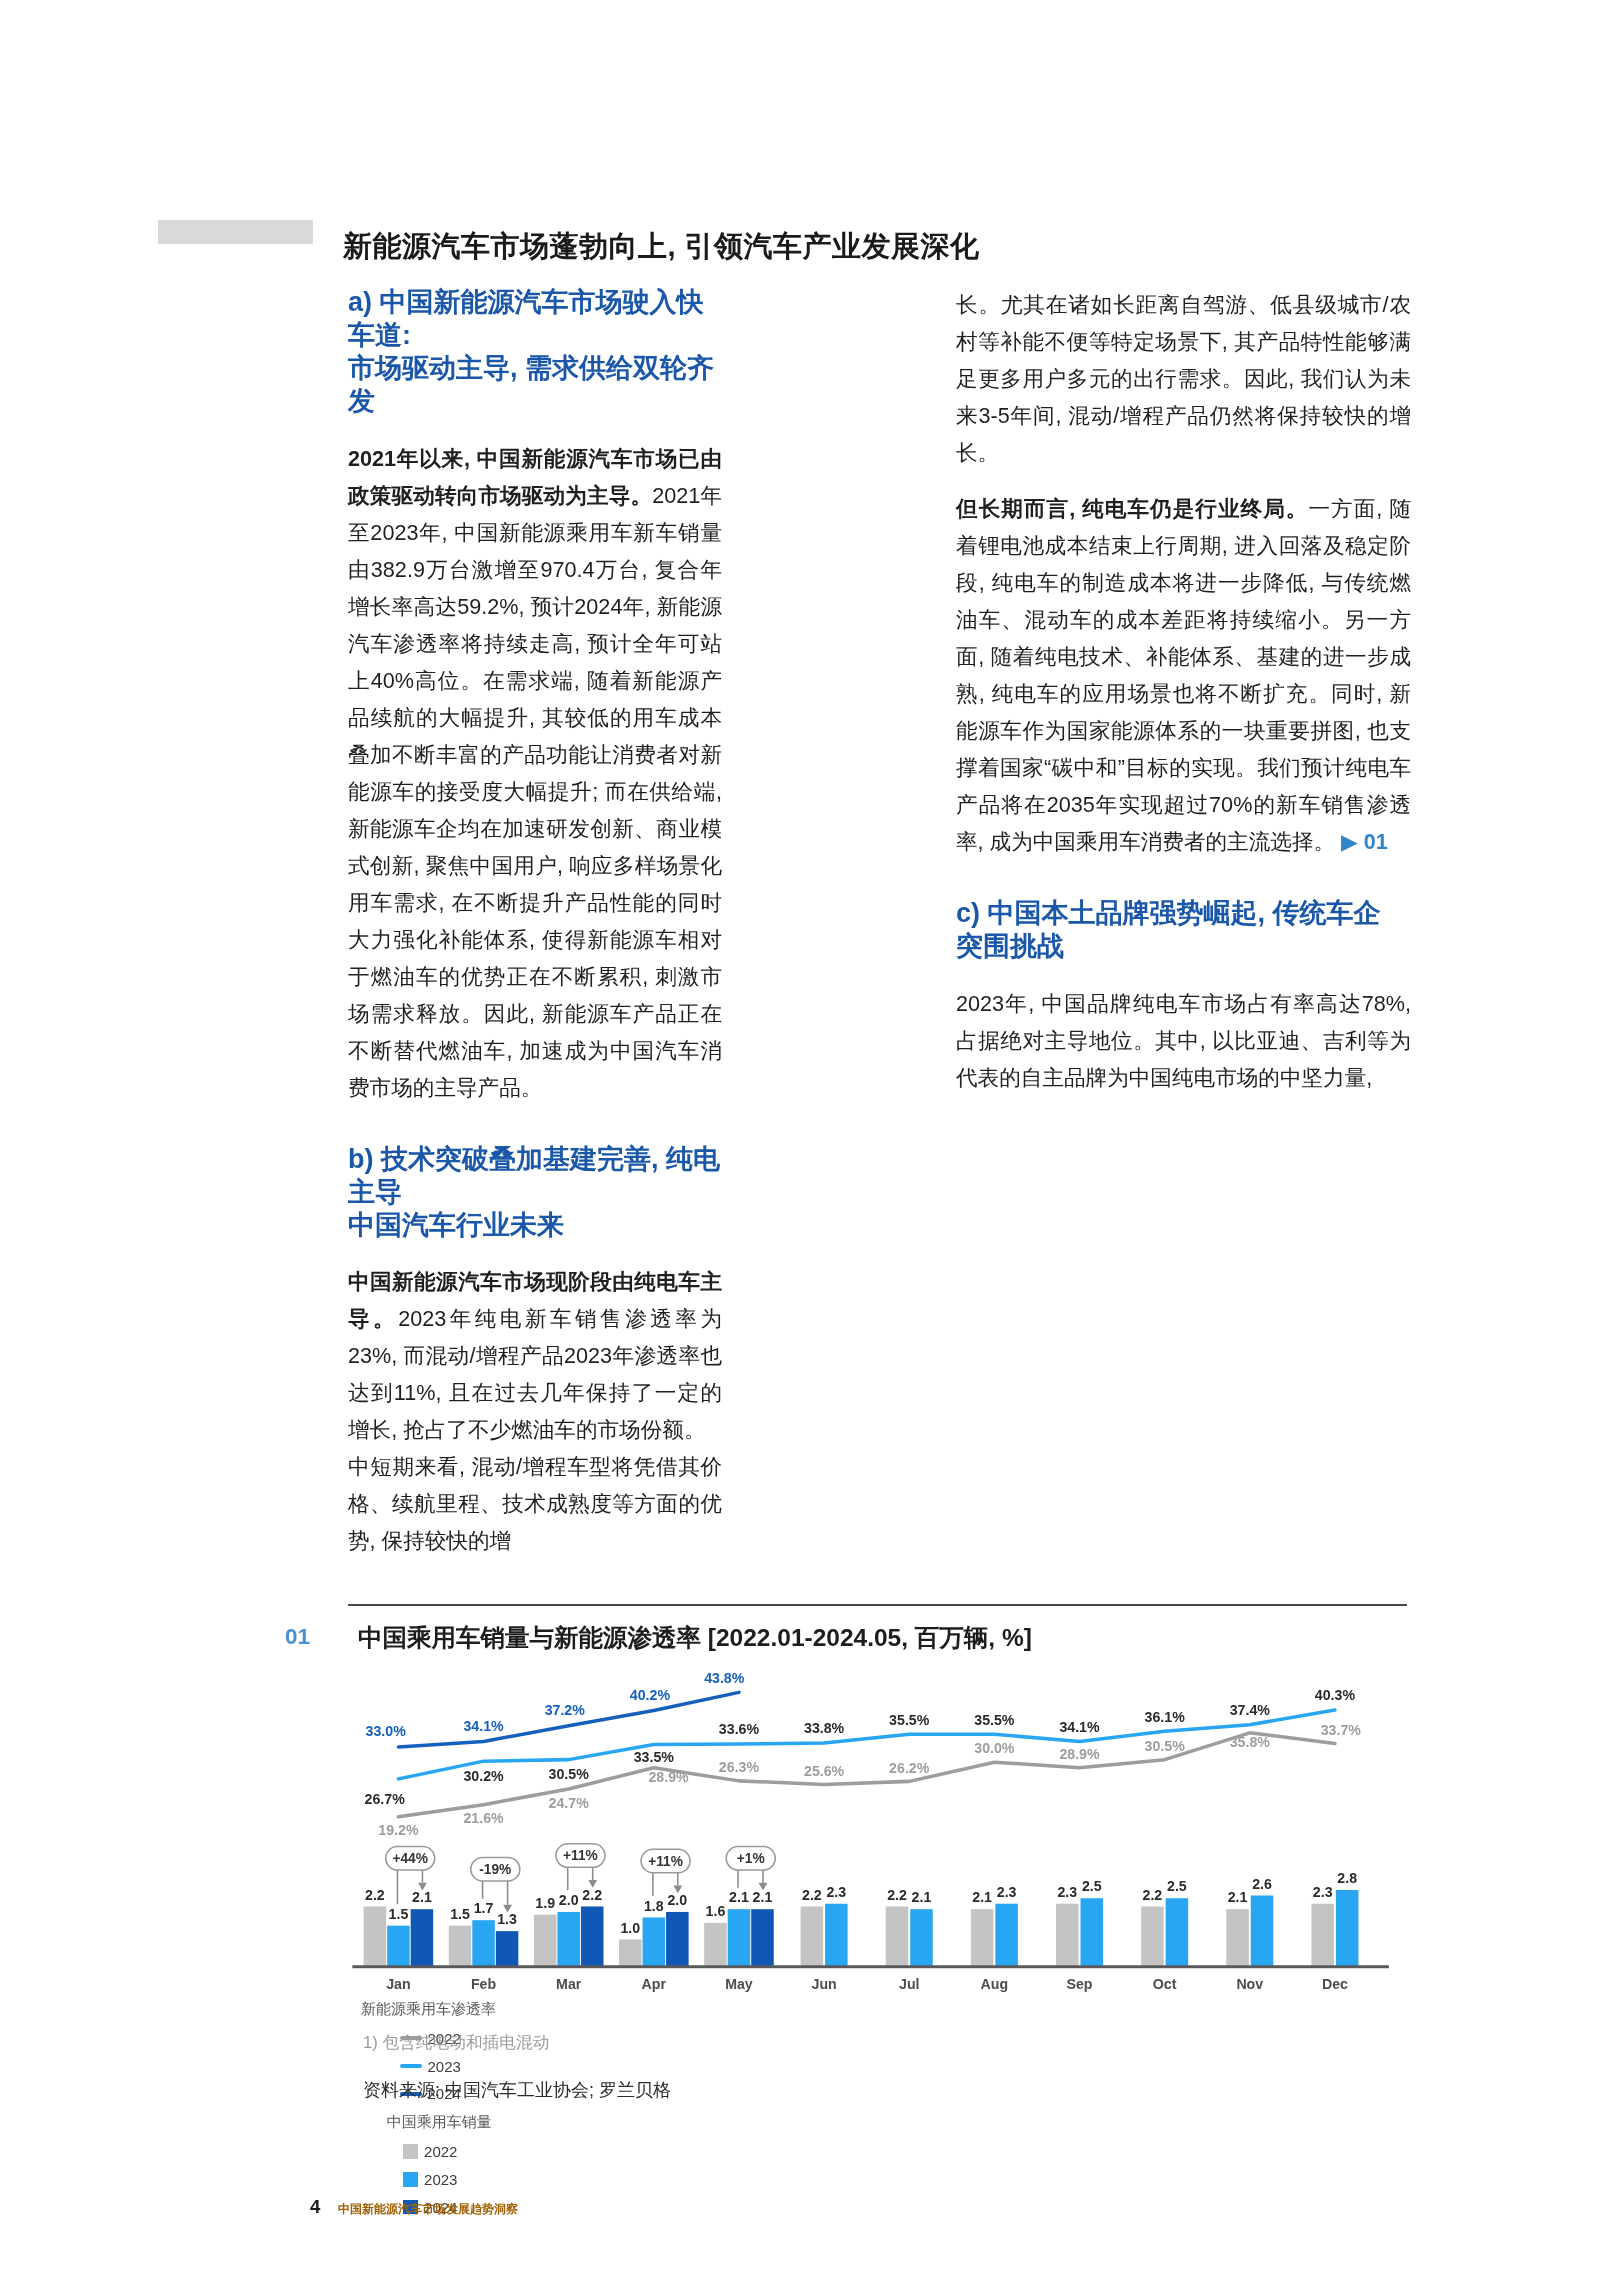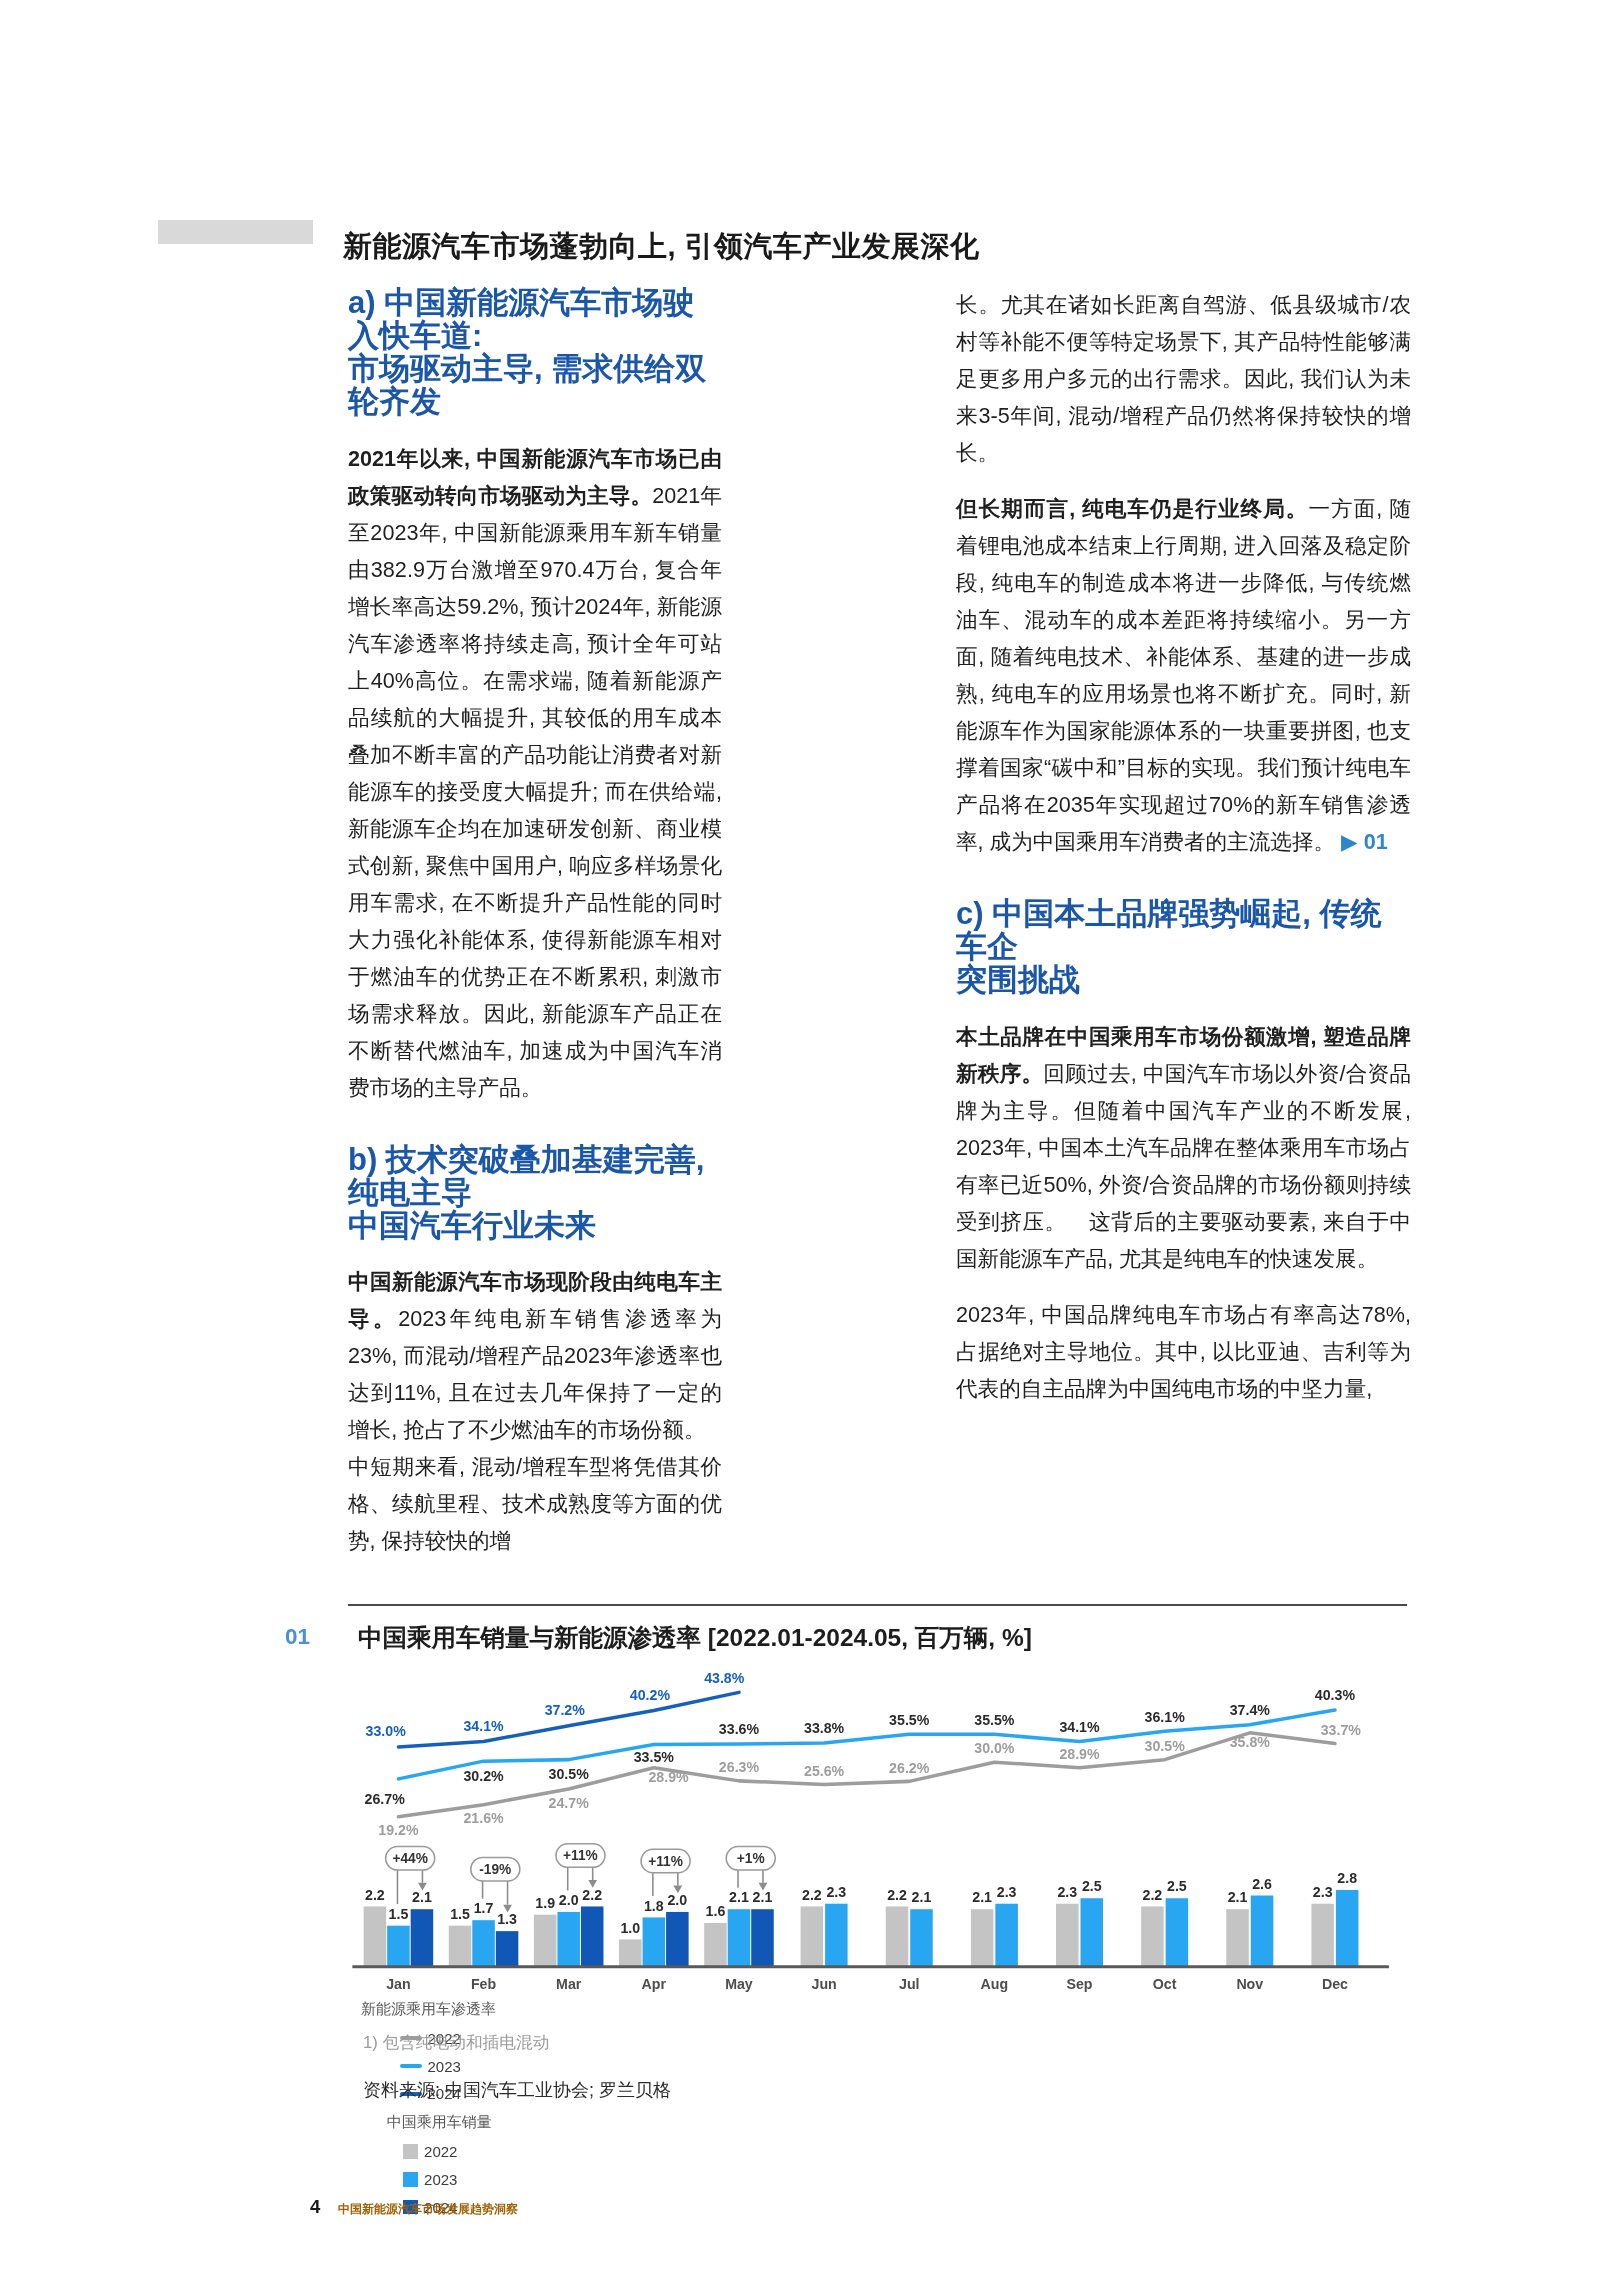--- a/index.html
+++ b/index.html
@@ -10,21 +10,21 @@
     font-family:"Liberation Sans","DejaVu Sans",sans-serif;
     color:#1f1f1f;
     overflow:hidden;
   }
   .deco-bar{position:absolute;left:158px;top:220px;width:155px;height:23.5px;background:#d9d9d9;}
   .page-title{position:absolute;left:343px;top:208px;font-size:29px;font-weight:700;color:#1a1a1a;letter-spacing:0.5px;}
   .col{position:absolute;top:286px;}
   .col-left{left:348px;width:374px;}
   .col-right{left:956px;width:455px;}
   .sec-heading{
-    font-size:31px;font-weight:700;color:#1b57a8;
+    font-size:27px;font-weight:700;color:#1b57a8;
     line-height:33px;white-space:pre-line;margin:0 0 21.6px 0;
   }
   .sec-heading.spaced{margin-top:37px;}
   .body-p{font-size:21.6px;line-height:37px;text-align:justify;margin:0;}
   .body-p + .body-p{margin-top:19px;}
   .body-p.flush{margin-top:0;}
   .lead{font-weight:700;}
   .xref{color:#2e86c9;font-weight:700;}
   .fig-rule{position:absolute;left:348px;top:1604px;width:1059px;height:2px;background:#4a4a4a;}
   .fig-index{position:absolute;left:285px;top:1624px;font-size:22.5px;font-weight:700;color:#4a90d2;}
@@ -61,21 +61,20 @@
     <p class="body-p"><span class="lead">中国新能源汽车市场现阶段由纯电车主导。</span><span>2023年纯电新车销售渗透率为23%, 而混动/增程产品2023年渗透率也达到11%, 且在过去几年保持了一定的增长, 抢占了不少燃油车的市场份额。</span></p>
     <p class="body-p flush">中短期来看, 混动/增程车型将凭借其价格、续航里程、技术成熟度等方面的优势, 保持较快的增</p>
   </div>
 
   <div class="col col-right">
     <p class="body-p">长。尤其在诸如长距离自驾游、低县级城市/农村等补能不便等特定场景下, 其产品特性能够满足更多用户多元的出行需求。因此, 我们认为未来3-5年间, 混动/增程产品仍然将保持较快的增长。</p>
     <p class="body-p"><span class="lead">但长期而言, 纯电车仍是行业终局。</span><span>一方面, 随着锂电池成本结束上行周期, 进入回落及稳定阶段, 纯电车的制造成本将进一步降低, 与传统燃油车、混动车的成本差距将持续缩小。另一方面, 随着纯电技术、补能体系、基建的进一步成熟, 纯电车的应用场景也将不断扩充。同时, 新能源车作为国家能源体系的一块重要拼图, 也支撑着国家“碳中和”目标的实现。我们预计纯电车产品将在2035年实现超过70%的新车销售渗透率, 成为中国乘用车消费者的主流选择。</span> <span class="xref">▶ 01</span></p>
 
     <h2 class="sec-heading spaced">c) 中国本土品牌强势崛起, 传统车企
 突围挑战</h2>
-    <p class="body-p"><span class="lead">本土品牌在中国乘用车市场份额激增, 塑造品牌新秩序。</span><span>回顾过去, 中国汽车市场以外资/合资品牌为主导。但随着中国汽车产业的不断发展, 2023年, 中国本土汽车品牌在整体乘用车市场占有率已近50%, 外资/合资品牌的市场份额则持续受到挤压。　这背后的主要驱动要素, 来自于中国新能源车产品, 尤其是纯电车的快速发展。</span></p>
     <p class="body-p">2023年, 中国品牌纯电车市场占有率高达78%, 占据绝对主导地位。其中, 以比亚迪、吉利等为代表的自主品牌为中国纯电市场的中坚力量,</p>
   </div>
 
   <div class="fig-rule"></div>
   <div class="fig-index">01</div>
   <div class="fig-title">中国乘用车销量与新能源渗透率 [2022.01-2024.05, 百万辆, %]</div>
 
   <div class="chart-wrap">
     <svg width="1059" height="338" viewBox="0 0 1080 345">
         <rect x="15.5" y="243.39999999999998" width="23" height="61.60000000000001" fill="#c4c4c4"></rect>

